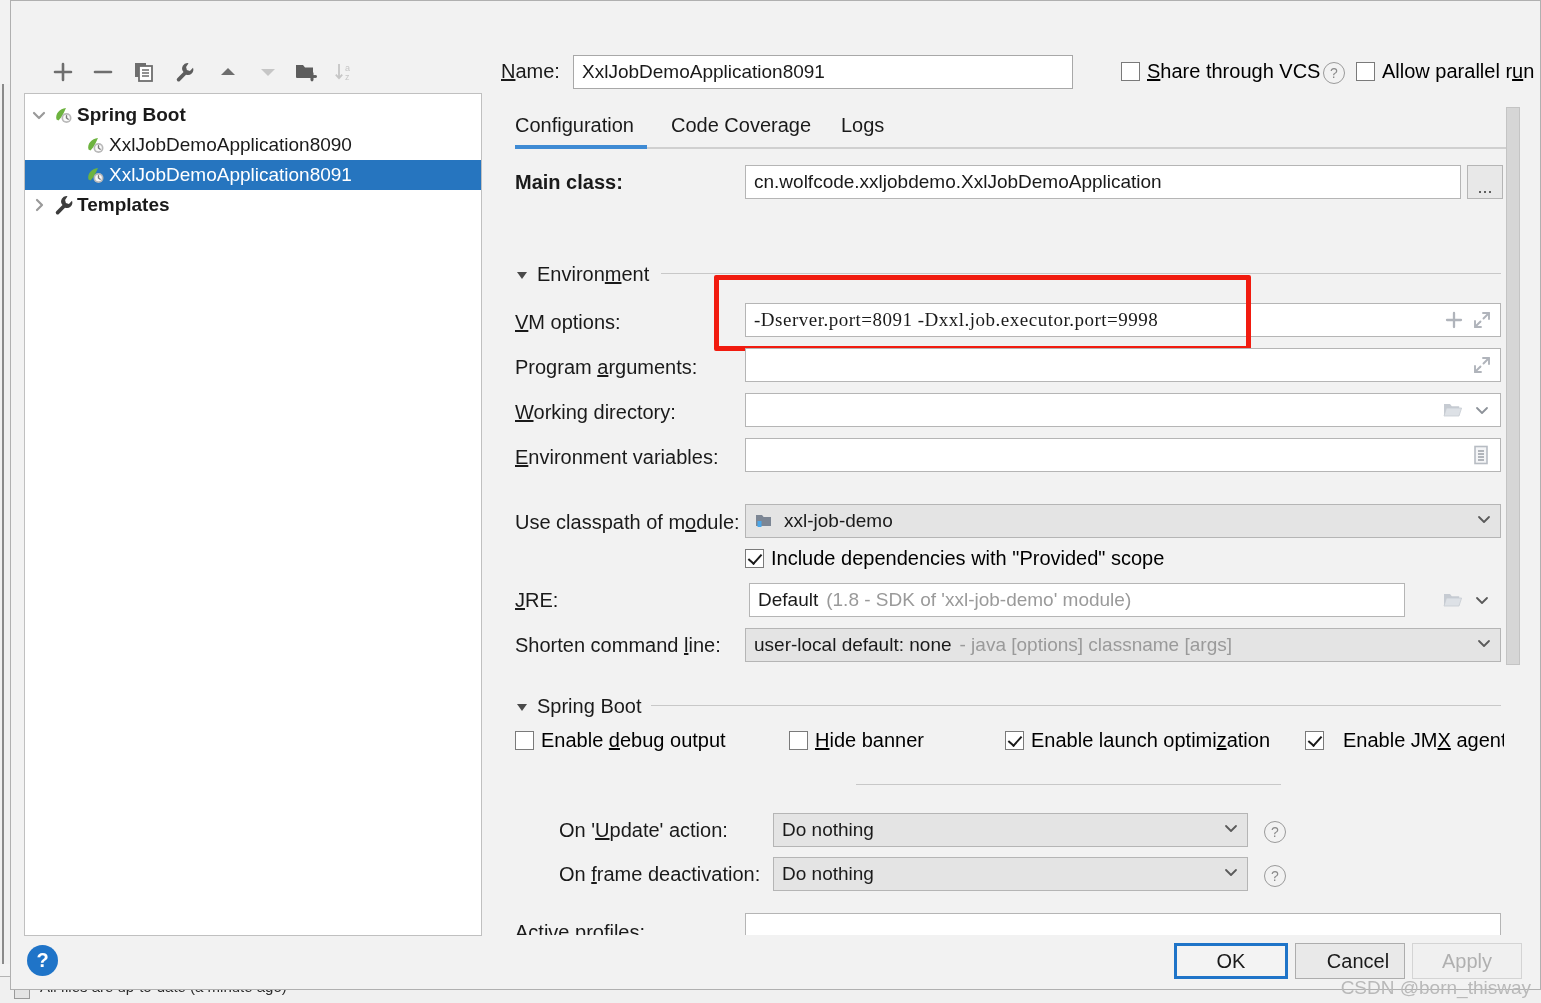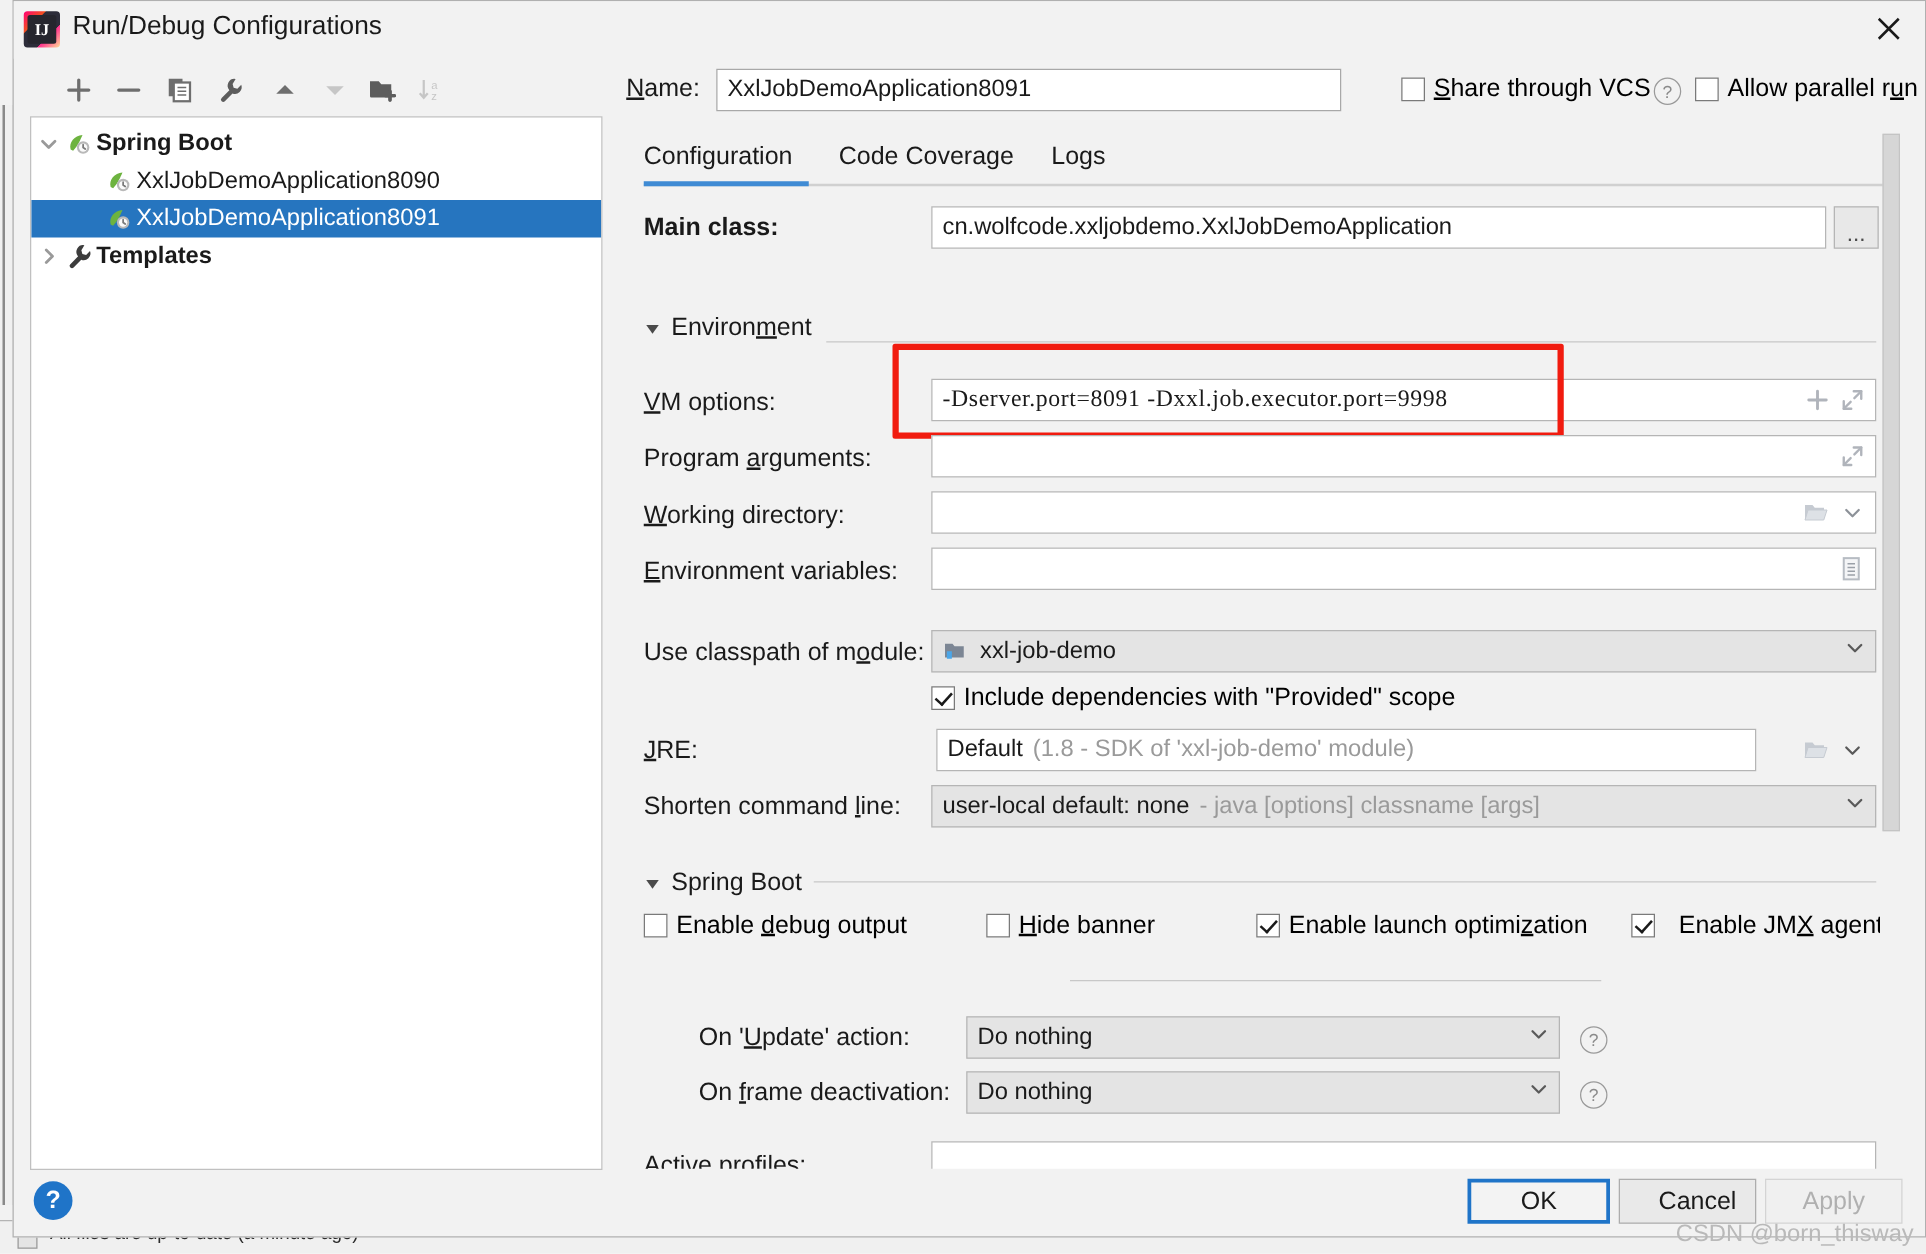--- a/index.html
+++ b/index.html
@@ -295,32 +295,20 @@
 <div id="root">
 
   <div class="bg-strip-left"></div>
   <div class="bg-status">
     <div class="bg-status-icon"></div>
     <div class="bg-status-text">All files are up-to-date (a minute ago)</div>
   </div>
 
   <div class="dialog">
 
-    <div class="titlebar">
-      <div class="app-icon">
-        <div class="inner"></div>
-        <div class="ij">IJ</div>
-      </div>
-      <div class="title-text">Run/Debug Configurations</div>
-      <div class="close-btn">
-        <svg width="22" height="22" viewBox="0 0 22 22">
-          <path d="M3 3 L19 19 M19 3 L3 19" stroke="#1a1a1a" stroke-width="2" fill="none"></path>
-        </svg>
-      </div>
-    </div>
 
     <div class="tool-row">
       <div class="tool-btn" style="left:15px">
         <svg width="22" height="22" viewBox="0 0 22 22">
             <path d="M11 3 V19 M3 11 H19" stroke="#6e6e6e" stroke-width="2.6" fill="none" stroke-linecap="round"></path>
           </svg>
       </div>
       <div class="tool-btn" style="left:55px">
         <svg width="22" height="22" viewBox="0 0 22 22">
             <path d="M3 11 H19" stroke="#6e6e6e" stroke-width="2.6" fill="none" stroke-linecap="round"></path>
@@ -445,21 +433,21 @@
         <div class="tabs-divider"></div>
         <div class="tab-underline"></div>
       </div>
 
       <div class="content">
 
         <div class="field-label" style="left:14px; top:20px;font-weight:bold;">Main class:</div>
         <div class="tfield" style="left:244px; top:14px; width:716px;">cn.wolfcode.xxljobdemo.XxlJobDemoApplication</div>
         <div class="btn-dots" style="left:966px; top:14px;">...</div>
 
-        <div class="section-hdr" style="left:14px; top:100px;">
+        <div class="section-hdr" style="left:14px; top:112px;">
           <svg class="sect-tri" width="14" height="14" viewBox="0 0 14 14">
               <path d="M2 4 L12 4 L7 11 Z" fill="#4a4a4a"></path>
             </svg>
           <span class="sect-txt">Environ<span class="u">m</span>ent</span>
         </div>
         <div class="sect-line" style="left:160px; top:122px; width:840px;"></div>
 
         <div class="field-label" style="left:14px; top:160px;"><span class="u">V</span>M options:</div>
         <div class="tfield mono" style="left:244px; top:152px; width:756px;">-Dserver.port=8091  -Dxxl.job.executor.port=9998</div>
         <div class="fld-ico" style="left:940px; top:152px; width:26px; height:34px;">

